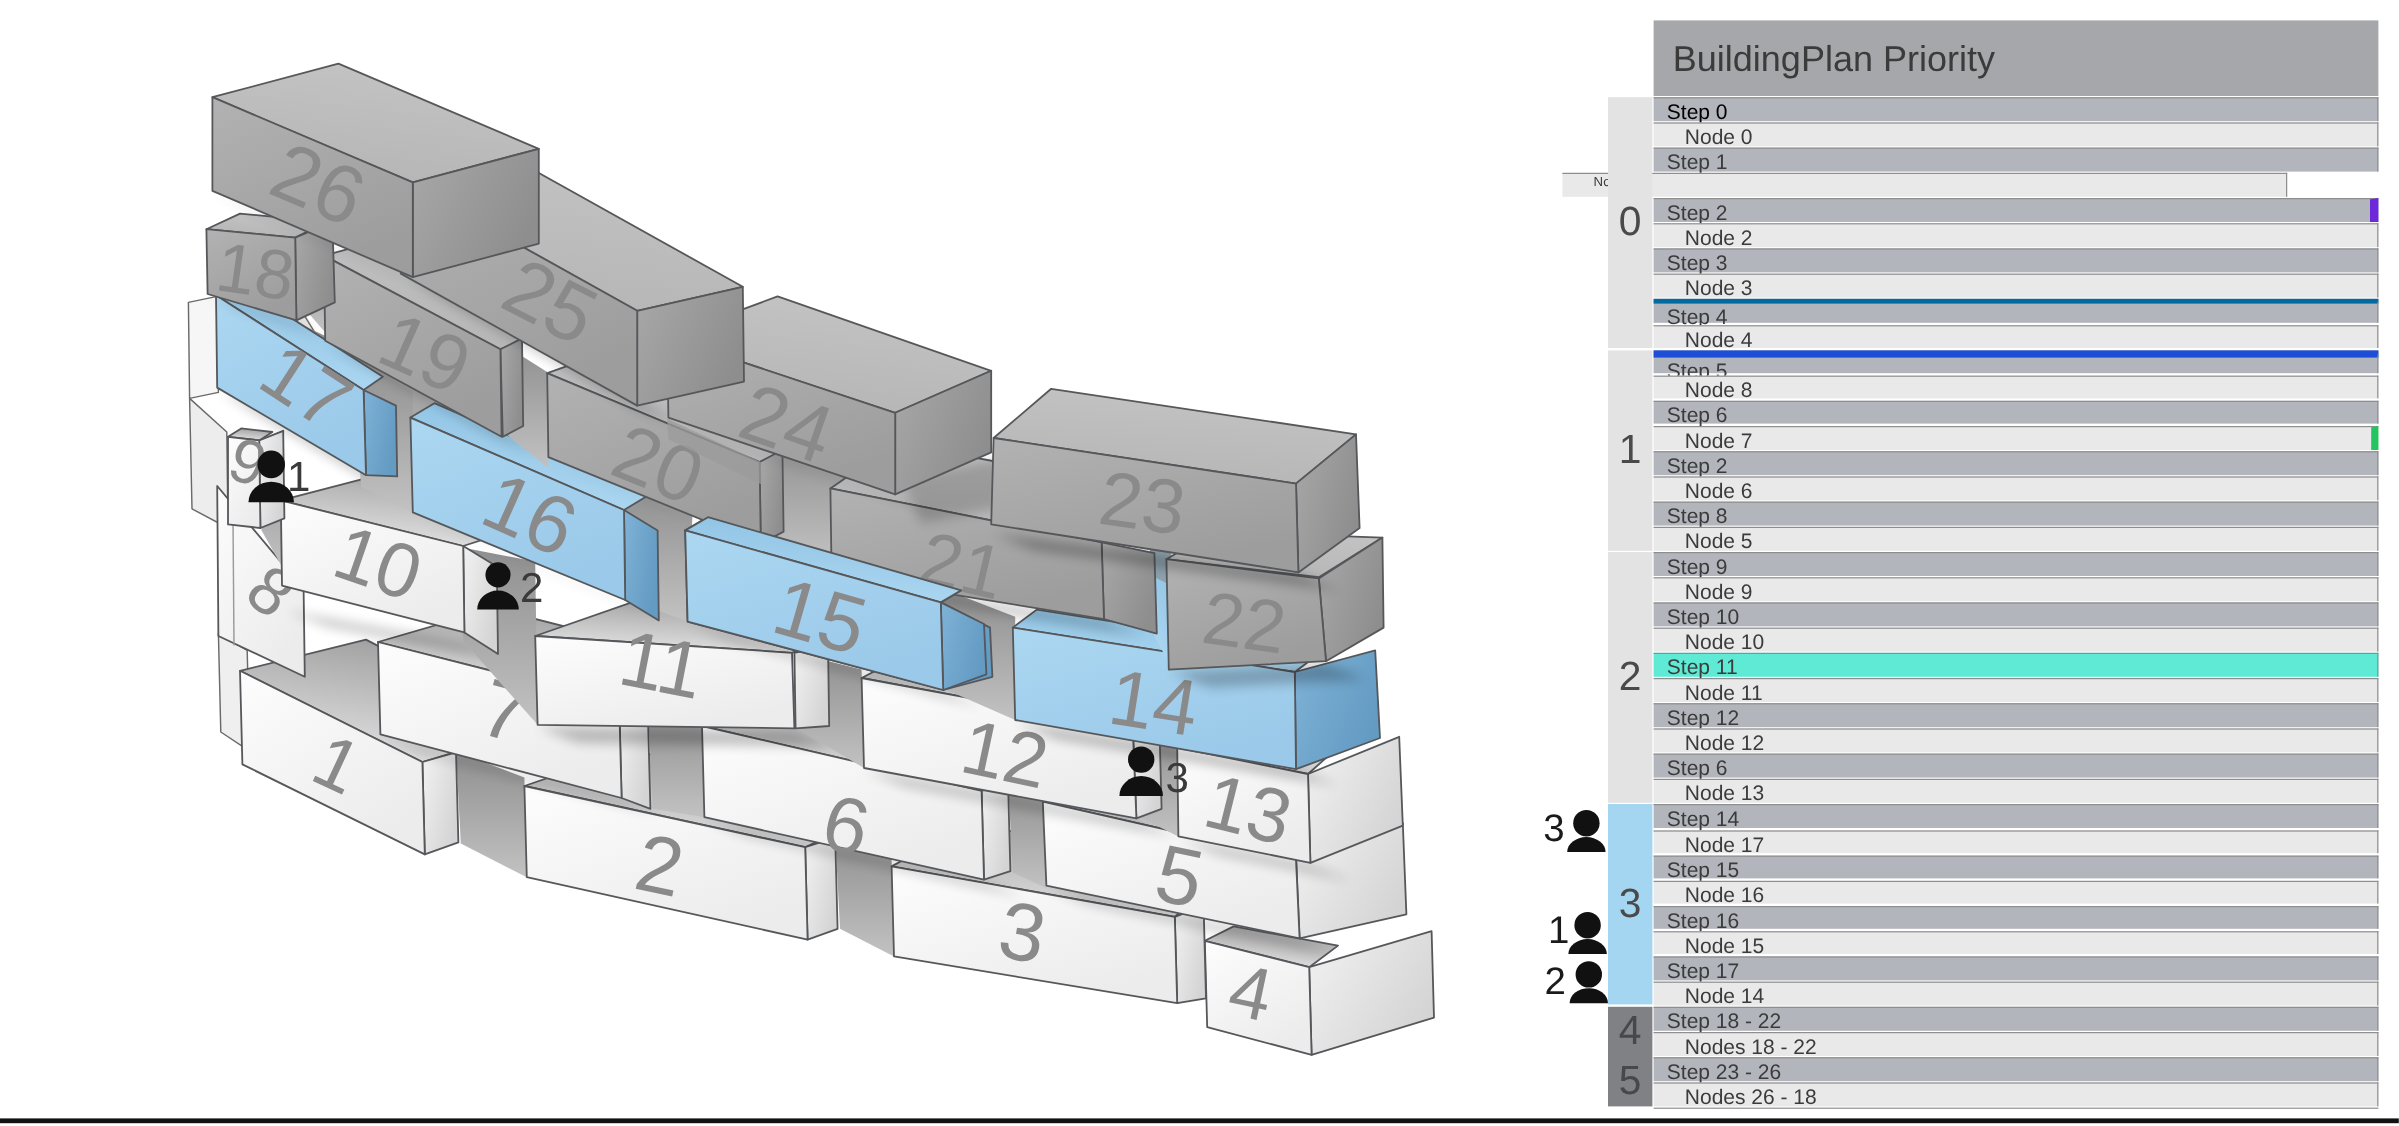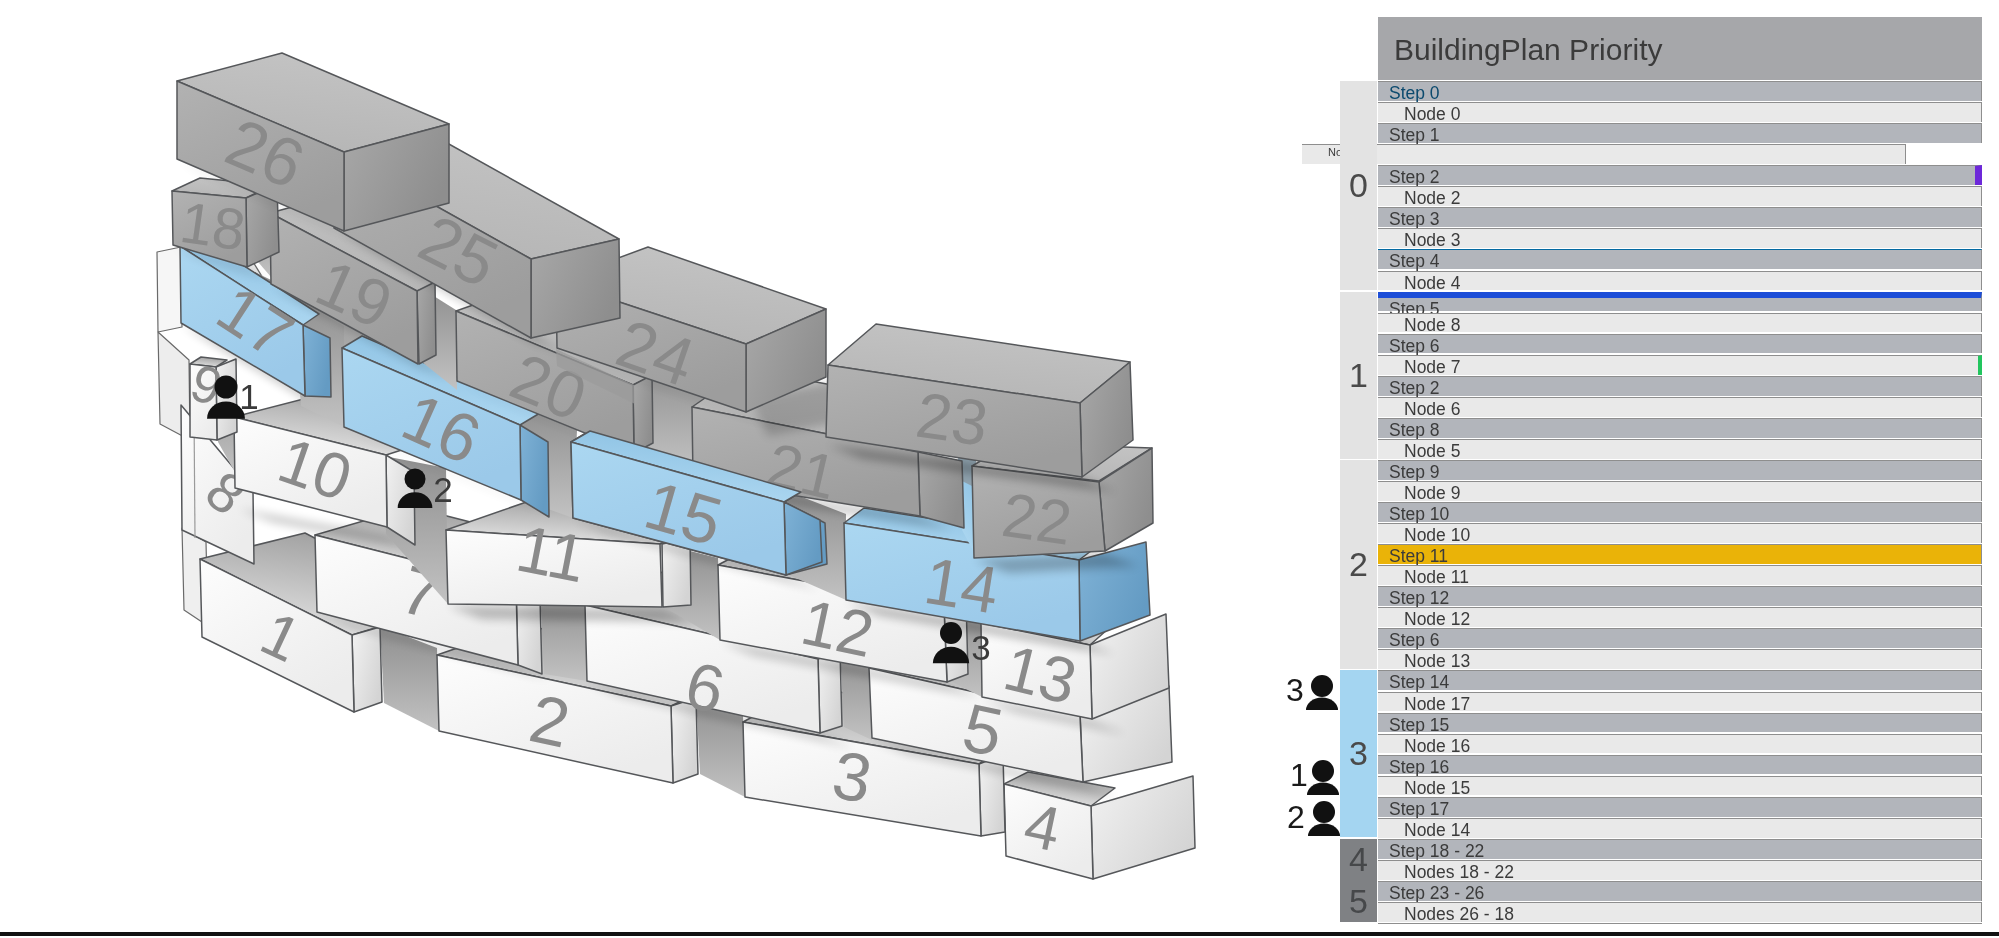--- a/index.html
+++ b/index.html
@@ -344,65 +344,65 @@
       <circle cx="951" cy="633" r="11" fill="#111"></circle>
       <path d="M 932.85 663.25 a 18.15 16.5 0 0 1 36.3 0 z" fill="#111"></path>
       <text transform="translate(981,660) rotate(0)" font-size="35" fill="#3a3a3a" text-anchor="middle" font-family="Liberation Sans, sans-serif">3</text>
     </g>
 </svg>
 
 <div style="position:absolute;left:1378px;top:17px;width:604px;height:63px;background:#a6a7aa"></div>
 
 <div style="position:absolute;left:1394px;top:33px;font-size:30px;color:#3b3b3b">BuildingPlan Priority</div>
 
-<div style="position:absolute;left:1378px;top:81.0px;width:604px;height:19.9px;background:#b2b5bb;border-top:1px solid #8e8e8e;border-right:1px solid #8e8e8e;font-size:17.5px;color:#0c4a6e;padding:1px 0 0 11px;box-sizing:border-box">Step 0</div>
+<div style="position:absolute;left:1378px;top:81.0px;width:604px;height:19.9px;background:#b2b5bb;border-top:1px solid #8e8e8e;border-right:1px solid #8e8e8e;font-size:17.5px;color:#000000;padding:1px 0 0 11px;box-sizing:border-box">Step 0</div>
 
 <div style="position:absolute;left:1378px;top:102.0px;width:604px;height:19.9px;background:#e9e9e9;border-top:1px solid #8e8e8e;border-right:1px solid #8e8e8e;font-size:17.5px;color:#3b3b3b;padding:1px 0 0 26px;box-sizing:border-box">Node 0</div>
 
 <div style="position:absolute;left:1378px;top:123.1px;width:604px;height:19.9px;background:#b2b5bb;border-top:1px solid #8e8e8e;border-right:1px solid #8e8e8e;font-size:17.5px;color:#3b3b3b;padding:1px 0 0 11px;box-sizing:border-box">Step 1</div>
 
 <div style="position:absolute;left:1302px;top:144.2px;width:604px;height:19.9px;background:#e9e9e9;border-top:1px solid #8e8e8e;border-right:1px solid #8e8e8e;font-size:11px;color:#3b3b3b;padding:1px 0 0 26px;box-sizing:border-box">Node 1</div>
 
 <div style="position:absolute;left:1378px;top:165.2px;width:604px;height:19.9px;background:#b2b5bb;border-top:1px solid #8e8e8e;border-right:7px solid #6d28d9;font-size:17.5px;color:#3b3b3b;padding:1px 0 0 11px;box-sizing:border-box">Step 2</div>
 
 <div style="position:absolute;left:1378px;top:186.2px;width:604px;height:19.9px;background:#e9e9e9;border-top:1px solid #8e8e8e;border-right:1px solid #8e8e8e;font-size:17.5px;color:#3b3b3b;padding:1px 0 0 26px;box-sizing:border-box">Node 2</div>
 
 <div style="position:absolute;left:1378px;top:207.3px;width:604px;height:19.9px;background:#b2b5bb;border-top:1px solid #8e8e8e;border-right:1px solid #8e8e8e;font-size:17.5px;color:#3b3b3b;padding:1px 0 0 11px;box-sizing:border-box">Step 3</div>
 
 <div style="position:absolute;left:1378px;top:228.3px;width:604px;height:19.9px;background:#e9e9e9;border-top:1px solid #8e8e8e;border-right:1px solid #8e8e8e;font-size:17.5px;color:#3b3b3b;padding:1px 0 0 26px;box-sizing:border-box">Node 3</div>
 
-<div style="position:absolute;left:1378px;top:249.4px;width:604px;height:19.9px;background:#b2b5bb;border-top:1px solid #0369a1;border-right:1px solid #8e8e8e;font-size:17.5px;color:#3b3b3b;padding:1px 0 0 11px;box-sizing:border-box">Step 4</div>
+<div style="position:absolute;left:1378px;top:249.4px;width:604px;height:19.9px;background:#b2b5bb;border-top:4px solid #0369a1;border-right:1px solid #8e8e8e;font-size:17.5px;color:#3b3b3b;padding:1px 0 0 11px;box-sizing:border-box">Step 4</div>
 
 <div style="position:absolute;left:1378px;top:270.5px;width:604px;height:19.9px;background:#e9e9e9;border-top:1px solid #8e8e8e;border-right:1px solid #8e8e8e;font-size:17.5px;color:#3b3b3b;padding:1px 0 0 26px;box-sizing:border-box">Node 4</div>
 
 <div style="position:absolute;left:1378px;top:291.5px;width:604px;height:19.9px;background:#b2b5bb;border-top:6px solid #1d4ed8;border-right:1px solid #8e8e8e;font-size:17.5px;color:#3b3b3b;padding:1px 0 0 11px;box-sizing:border-box">Step 5</div>
 
 <div style="position:absolute;left:1378px;top:312.6px;width:604px;height:19.9px;background:#e9e9e9;border-top:1px solid #8e8e8e;border-right:1px solid #8e8e8e;font-size:17.5px;color:#3b3b3b;padding:1px 0 0 26px;box-sizing:border-box">Node 8</div>
 
 <div style="position:absolute;left:1378px;top:333.6px;width:604px;height:19.9px;background:#b2b5bb;border-top:1px solid #8e8e8e;border-right:1px solid #8e8e8e;font-size:17.5px;color:#3b3b3b;padding:1px 0 0 11px;box-sizing:border-box">Step 6</div>
 
-<div style="position:absolute;left:1378px;top:354.7px;width:604px;height:19.9px;background:#e9e9e9;border-top:1px solid #8e8e8e;border-right:4px solid #22c55e;font-size:17.5px;color:#3b3b3b;padding:1px 0 16px 26px;box-sizing:border-box">Node 7</div>
+<div style="position:absolute;left:1378px;top:354.7px;width:604px;height:19.9px;background:#e9e9e9;border-top:1px solid #8e8e8e;border-right:6px solid #22c55e;font-size:17.5px;color:#3b3b3b;padding:1px 0 16px 26px;box-sizing:border-box">Node 7</div>
 
 <div style="position:absolute;left:1378px;top:375.7px;width:604px;height:19.9px;background:#b2b5bb;border-top:1px solid #8e8e8e;border-right:1px solid #8e8e8e;font-size:17.5px;color:#3b3b3b;padding:1px 0 0 11px;box-sizing:border-box">Step 2</div>
 
 <div style="position:absolute;left:1378px;top:396.8px;width:604px;height:19.9px;background:#e9e9e9;border-top:1px solid #8e8e8e;border-right:1px solid #8e8e8e;font-size:17.5px;color:#3b3b3b;padding:1px 0 0 26px;box-sizing:border-box">Node 6</div>
 
 <div style="position:absolute;left:1378px;top:417.8px;width:604px;height:19.9px;background:#b2b5bb;border-top:1px solid #8e8e8e;border-right:1px solid #8e8e8e;font-size:17.5px;color:#3b3b3b;padding:1px 0 0 11px;box-sizing:border-box">Step 8</div>
 
 <div style="position:absolute;left:1378px;top:438.9px;width:604px;height:19.9px;background:#e9e9e9;border-top:1px solid #8e8e8e;border-right:1px solid #8e8e8e;font-size:17.5px;color:#3b3b3b;padding:1px 0 0 26px;box-sizing:border-box">Node 5</div>
 
 <div style="position:absolute;left:1378px;top:459.9px;width:604px;height:19.9px;background:#b2b5bb;border-top:1px solid #8e8e8e;border-right:1px solid #8e8e8e;font-size:17.5px;color:#3b3b3b;padding:1px 0 0 11px;box-sizing:border-box">Step 9</div>
 
 <div style="position:absolute;left:1378px;top:480.9px;width:604px;height:19.9px;background:#e9e9e9;border-top:1px solid #8e8e8e;border-right:1px solid #8e8e8e;font-size:17.5px;color:#3b3b3b;padding:1px 0 0 26px;box-sizing:border-box">Node 9</div>
 
 <div style="position:absolute;left:1378px;top:502.0px;width:604px;height:19.9px;background:#b2b5bb;border-top:1px solid #8e8e8e;border-right:1px solid #8e8e8e;font-size:17.5px;color:#3b3b3b;padding:1px 0 0 11px;box-sizing:border-box">Step 10</div>
 
 <div style="position:absolute;left:1378px;top:523.0px;width:604px;height:19.9px;background:#e9e9e9;border-top:1px solid #8e8e8e;border-right:1px solid #8e8e8e;font-size:17.5px;color:#3b3b3b;padding:1px 0 0 26px;box-sizing:border-box">Node 10</div>
 
-<div style="position:absolute;left:1378px;top:544.1px;width:604px;height:19.9px;background:#eab308;border-top:1px solid #8e8e8e;border-right:1px solid #8e8e8e;font-size:17.5px;color:#3b3b3b;padding:1px 0 0 11px;box-sizing:border-box">Step 11</div>
+<div style="position:absolute;left:1378px;top:544.1px;width:604px;height:19.9px;background:#5eead4;border-top:1px solid #8e8e8e;border-right:1px solid #8e8e8e;font-size:17.5px;color:#3b3b3b;padding:1px 0 0 11px;box-sizing:border-box">Step 11</div>
 
 <div style="position:absolute;left:1378px;top:565.2px;width:604px;height:19.9px;background:#e9e9e9;border-top:1px solid #8e8e8e;border-right:1px solid #8e8e8e;font-size:17.5px;color:#3b3b3b;padding:1px 0 0 26px;box-sizing:border-box">Node 11</div>
 
 <div style="position:absolute;left:1378px;top:586.2px;width:604px;height:19.9px;background:#b2b5bb;border-top:1px solid #8e8e8e;border-right:1px solid #8e8e8e;font-size:17.5px;color:#3b3b3b;padding:1px 0 0 11px;box-sizing:border-box">Step 12</div>
 
 <div style="position:absolute;left:1378px;top:607.2px;width:604px;height:19.9px;background:#e9e9e9;border-top:1px solid #8e8e8e;border-right:1px solid #8e8e8e;font-size:17.5px;color:#3b3b3b;padding:1px 0 0 26px;box-sizing:border-box">Node 12</div>
 
 <div style="position:absolute;left:1378px;top:628.3px;width:604px;height:19.9px;background:#b2b5bb;border-top:1px solid #8e8e8e;border-right:1px solid #8e8e8e;font-size:17.5px;color:#3b3b3b;padding:1px 0 0 11px;box-sizing:border-box">Step 6</div>
 
 <div style="position:absolute;left:1378px;top:649.4px;width:604px;height:19.9px;background:#e9e9e9;border-top:1px solid #8e8e8e;border-right:1px solid #8e8e8e;font-size:17.5px;color:#3b3b3b;padding:1px 0 0 26px;box-sizing:border-box">Node 13</div>

